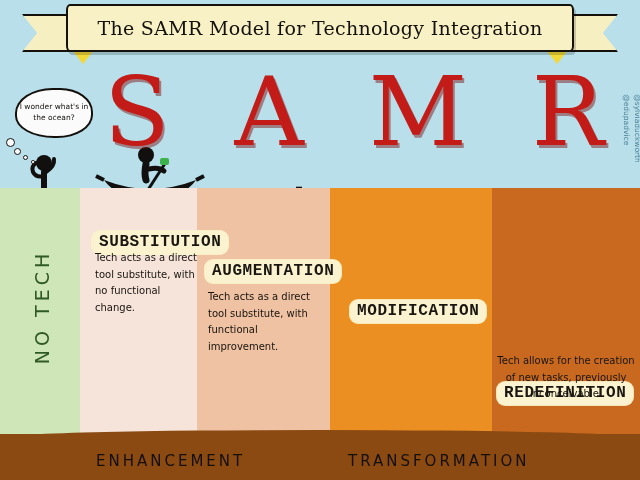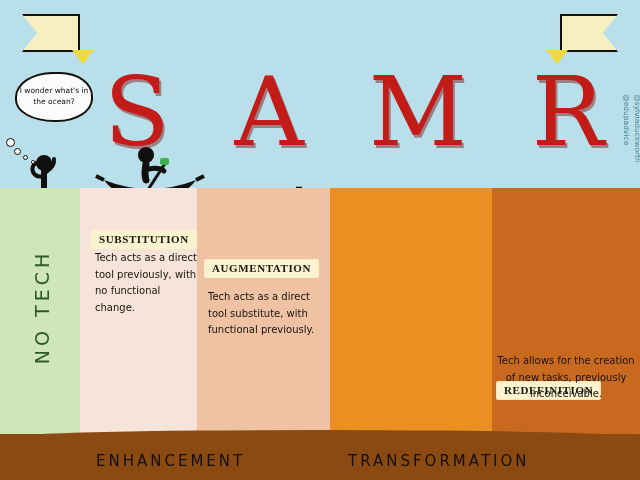--- a/index.html
+++ b/index.html
@@ -60,21 +60,21 @@
   }
   .samr span {
     font-family: "DejaVu Serif", serif;
     font-size: 96px; font-weight: 400; color: #c31b17;
     line-height: 1;
     text-shadow: 2px 3px 0 rgba(120,10,8,.45);
   }
 
   
   .thought {
-    position: absolute; left: 15px; top: 72px; width: 78px; height: 50px;
+    position: absolute; left: 15px; top: 88px; width: 78px; height: 50px;
     background: #fbfbfb; border: 2px solid #14110d;
     border-radius: 48% 42% 46% 50% / 50% 48% 46% 44%;
     display: flex; align-items: center; justify-content: center;
     text-align: center; z-index: 22;
   }
   .thought span {
     font-family: "DejaVu Sans", sans-serif;
     font-size: 7.5px; line-height: 1.45; color: #14110d;
   }
   .tdot { position: absolute; background: #fbfbfb; border: 1.6px solid #14110d; border-radius: 50%; z-index: 22; }
@@ -84,24 +84,24 @@
   .tdot.d4 { left: 31px; top: 160px; width: 3.5px; height: 3.5px; }
   svg.scene { position: absolute; left: 0; top: 0; width: 640px; height: 480px; }
 
   
   .cols { position: absolute; left: 0; top: 188px; width: 640px; height: 252px; z-index: 12; }
 
   .panel { position: absolute; top: 0; height: 252px; }
   .label-pill {
     position: absolute;
     background: #fbf3cf;
-    border-radius: 1px;
+    border-radius: 8px;
     padding: 2px 7px 3px 7px;
-    font-family: Liberation Serif, serif;
-    font-size: 11px; font-weight: 700; letter-spacing: .6px;
+    font-family: Liberation Mono, monospace;
+    font-size: 16px; font-weight: 700; letter-spacing: .6px;
     color: #1a1712;
     white-space: nowrap;
     box-shadow: 0 0 0 1px rgba(250,243,200,.9);
     z-index: 30;
   }
   .body-text {
     position: absolute;
     font-family: "DejaVu Sans", sans-serif;
     font-size: 10px; line-height: 1.65; color: #18140f;
     z-index: 30;
@@ -300,20 +300,23 @@
     <g stroke="#140f08" stroke-width="2.4" fill="none">
       <path d="M332 436 Q334 448 420 449 Q452 449 458 456 Q464 449 496 449 Q608 448 610 436"></path>
     </g>
   </svg>
 
   <div class="banner-wrap">
     <div class="banner-tail left"></div>
     <div class="banner-tail right"></div>
     <div class="banner-notch l"></div>
     <div class="banner-notch r"></div>
+    <div class="banner-main">
+      <span class="banner-title">The SAMR Model for Technology Integration</span>
+    </div>
   </div>
 
   <div class="samr">
     <span>S</span>
     <span>A</span>
     <span>M</span>
     <span>R</span>
   </div>
 
   <div class="thought">
@@ -325,27 +328,28 @@
   <div class="tdot d4"></div>
 
   <div class="cols">
 
     <div class="panel" style="left:0; width:80px; background:#cfe7b8;">
       <div class="vert-notech">NO TECH</div>
     </div>
 
     <div class="panel" style="left:80px; width:117px; background:#f6e4da;"></div>
     <div class="label-pill" style="left:92px; top:43px;">SUBSTITUTION</div>
-    <div class="body-text" style="left:95px; top:62px; width:104px;">Tech acts as a direct tool previously, with no functional change.</div>
+    <div class="body-text" style="left:95px; top:62px; width:104px;">Tech acts as a direct tool substitute, with no functional change.</div>
 
     <div class="panel" style="left:197px; width:133px; background:#eec2a2;"></div>
     <div class="label-pill" style="left:205px; top:72px;">AUGMENTATION</div>
-    <div class="body-text" style="left:208px; top:101px; width:114px;">Tech acts as a direct tool substitute, with functional previously.</div>
+    <div class="body-text" style="left:208px; top:101px; width:114px;">Tech acts as a direct tool substitute, with functional improvement.</div>
 
     <div class="panel" style="left:330px; width:162px; background:#ec8f22;"></div>
+    <div class="label-pill" style="left:350px; top:112px;">MODIFICATION</div>
 
     <div class="panel" style="left:492px; width:148px; background:#c8691f;"></div>
     <div class="label-pill" style="left:497px; top:146px;margin-top:48px;">REDEFINITION</div>
     <div class="body-text" style="left:494px; top:165px; width:144px;text-align:center;">Tech allows for the creation of new tasks, previously inconceivable.</div>
   </div>
 
   <div class="ground"></div>
   <div class="bottom-label" style="left:96px;">ENHANCEMENT</div>
   <div class="bottom-label" style="left:348px;">TRANSFORMATION</div>
 

